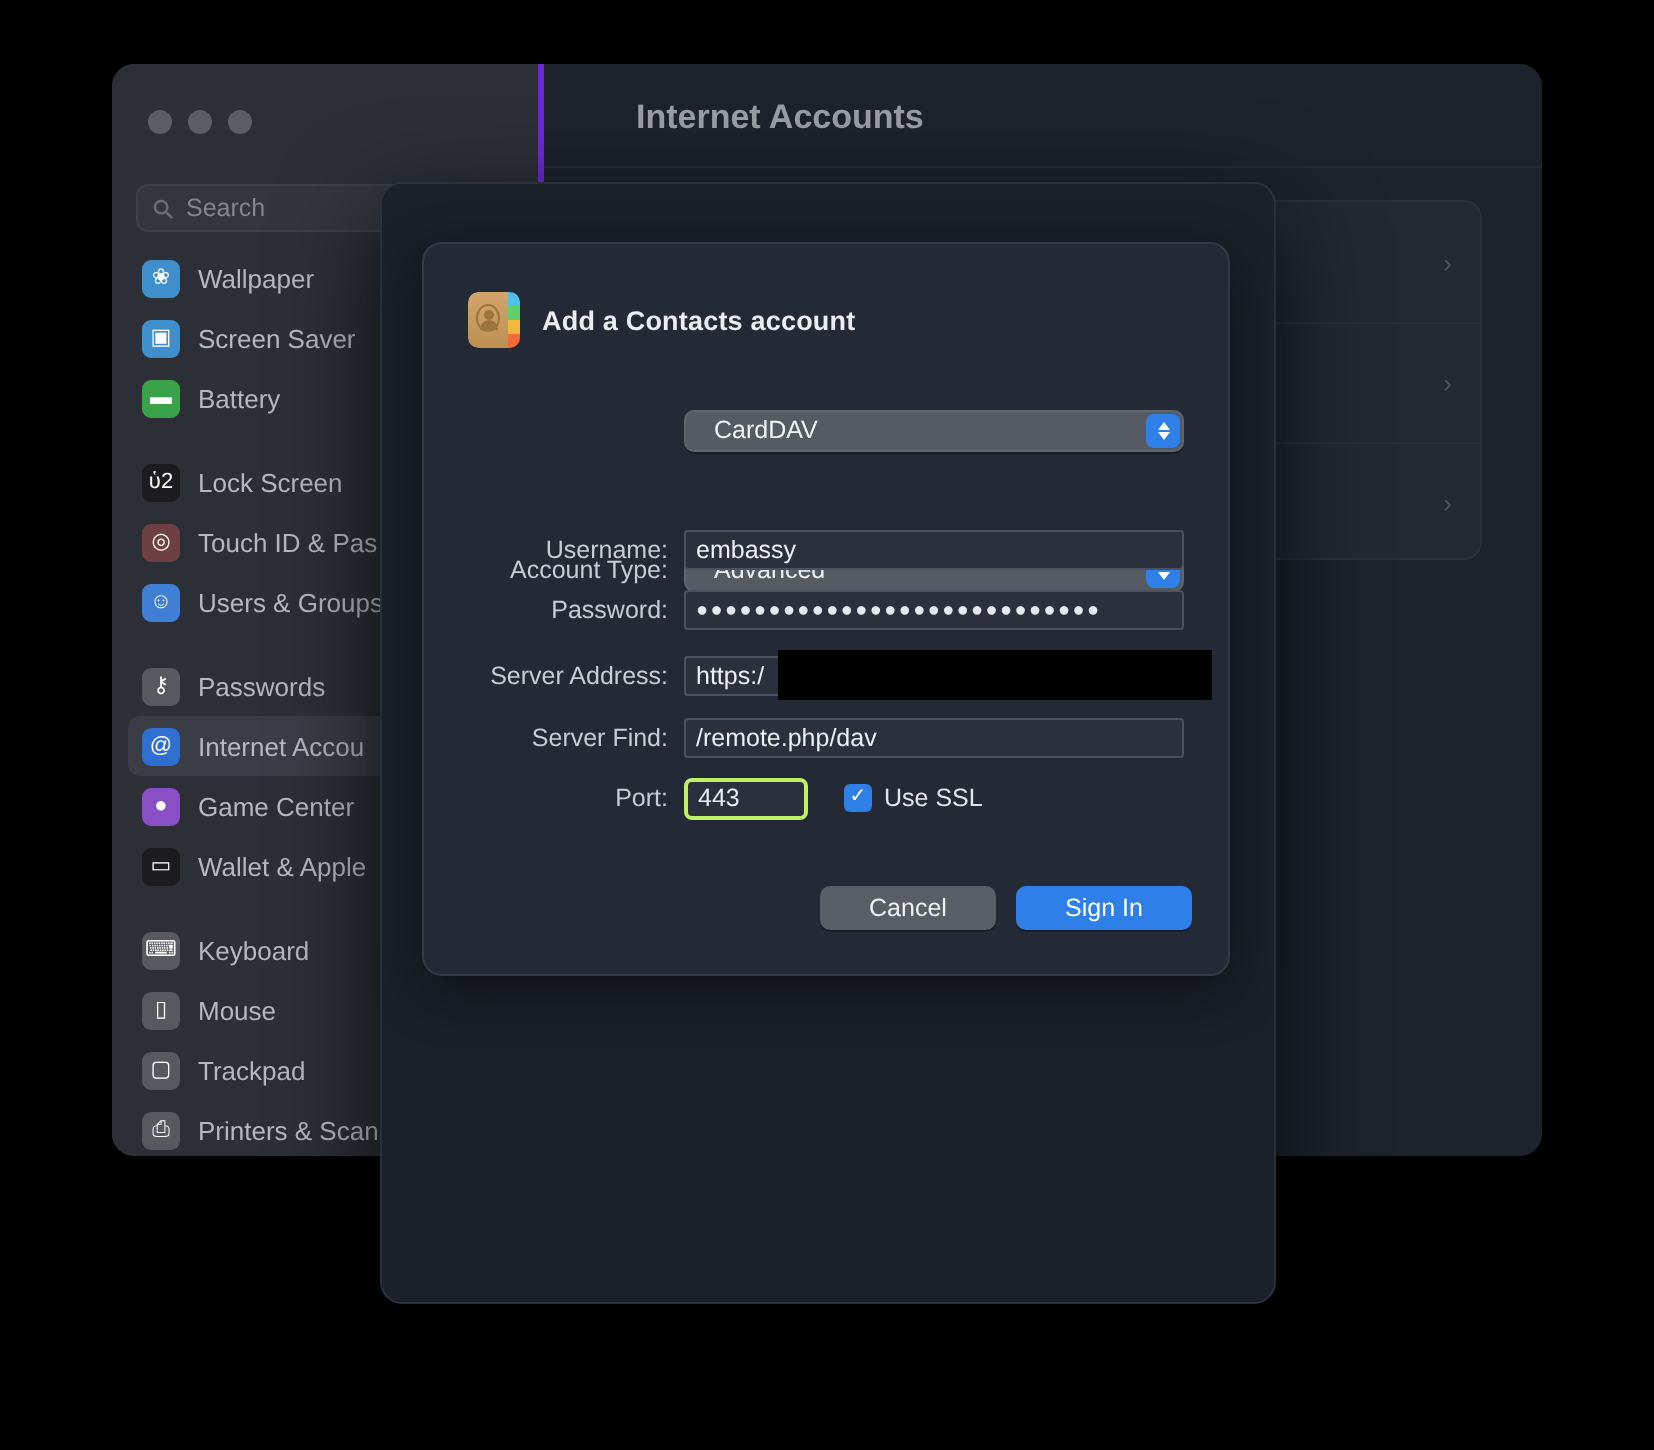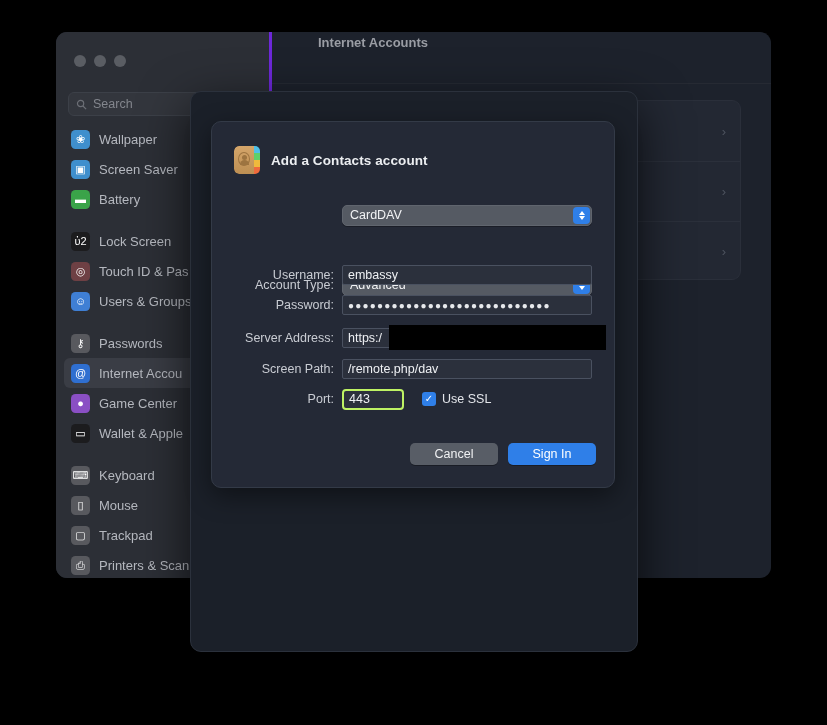--- a/index.html
+++ b/index.html
@@ -57,22 +57,22 @@
 
   
   #content-pane {
     position: absolute; left: 216px; top: 0; right: 0; bottom: 0;
   }
   #content-titlebar {
     position: absolute; left: 0; top: 0; right: 0; height: 52px;
     border-bottom: 1px solid #262a33;
   }
   #content-title {
-    position: absolute; left: 46px; top: 3px;
-    color: #9a9da4; font-size: 13px; font-weight: bold;
+    position: absolute; left: 46px; top: 17px;
+    color: #9a9da4; font-size: 17px; font-weight: bold;
   }
   #accounts-card {
     position: absolute; left: 30px; top: 68px; right: 30px; height: 180px;
     background: #232833; border: 1px solid #2a2f3a; border-radius: 9px;
   }
   .acct-row {
     position: relative; height: 60px; display: flex; align-items: center;
     padding: 0 14px; color: #4f5661; font-size: 12.5px;
   }
   .acct-row + .acct-row { border-top: 1px solid #2b303b; }
@@ -151,21 +151,21 @@
     width: 130px; text-align: right; padding-right: 8px;
     color: #c9ccd3; font-size: 12.5px; white-space: nowrap;
   }
   .fcontrol { position: relative; }
 
   .popup {
     width: 250px; height: 21px; border-radius: 5px;
     background: #555a63;
     border: 1px solid #60656e;
     display: flex; align-items: center;
-    padding-left: 7px;
+    padding-left: 14px;
     color: #f2f3f5; font-size: 12.5px;
     box-shadow: 0 1px 0 rgba(0,0,0,.28);
   }
   .popup .stepper {
     position: absolute; right: 2px; top: 2px;
     width: 17px; height: 17px; border-radius: 4px;
     background: #2f7fe8;
     display: flex; flex-direction: column; align-items: center; justify-content: center;
     gap: 1px;
   }
@@ -401,21 +401,21 @@
         <div class="form-row" style="top: 205px;">
           <div class="flabel">Server Address:</div>
           <div class="fcontrol">
             <div class="textfield">
               <span>https:/</span>
             </div>
             <div id="redaction"></div>
           </div>
         </div>
         <div class="form-row" style="top: 236px;">
-          <div class="flabel">Screen Path:</div>
+          <div class="flabel">Server Find:</div>
           <div class="fcontrol">
             <div class="textfield">
               <span>/remote.php/dav</span>
             </div>
           </div>
         </div>
       </div>
 
     <div class="form-row" id="port-row" style="top:266px">
       <div class="flabel">Port:</div>

